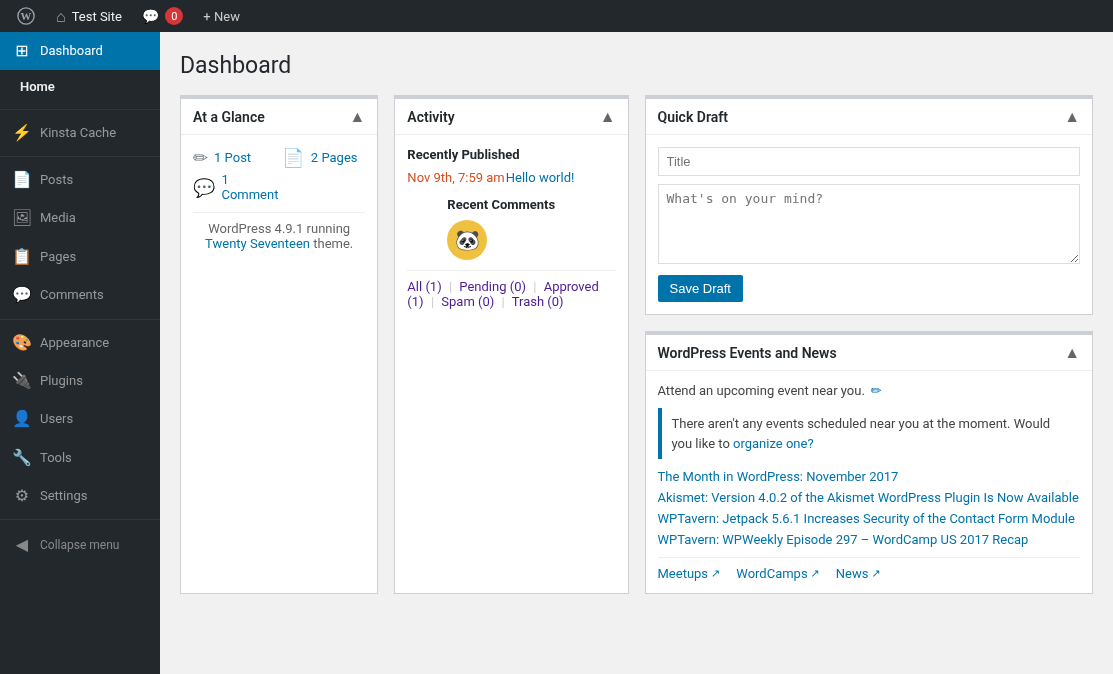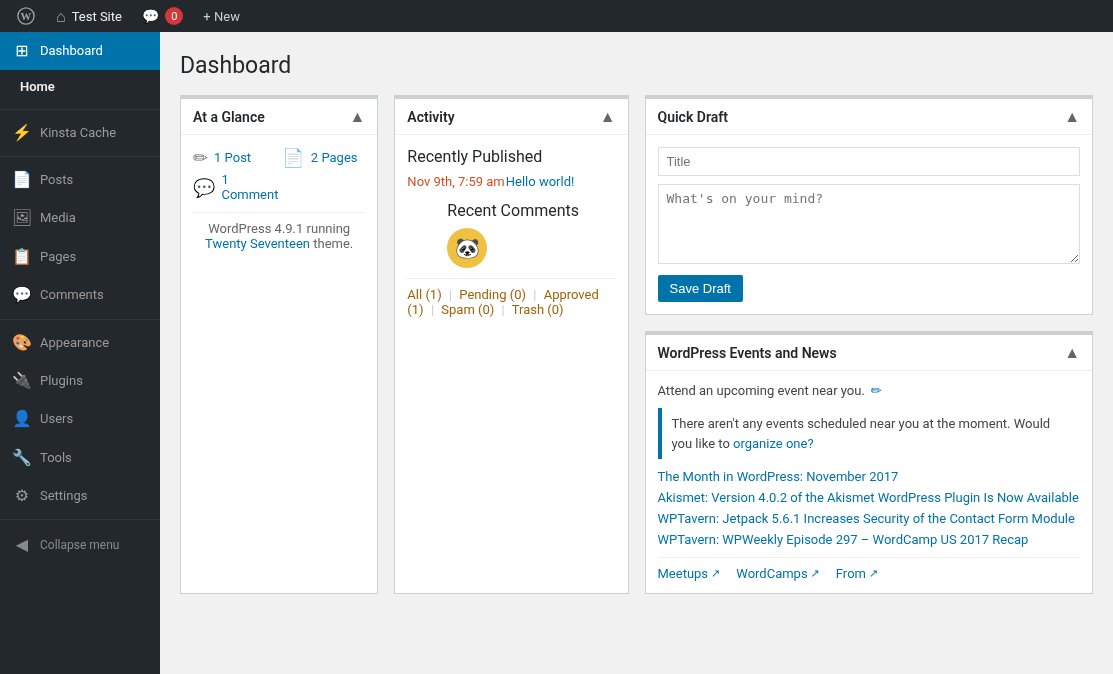--- a/index.html
+++ b/index.html
@@ -132,21 +132,21 @@
       align-items: center;
       gap: 6px;
       font-size: 13px;
     }
     .glance-stat-icon { color: #72777c; font-size: 18px; }
     .glance-stat a { color: #0073aa; text-decoration: none; }
     .glance-wordpress-info { font-size: 13px; color: #666; margin-top: 6px; border-top: 1px solid #eee; padding-top: 8px; text-align: center; }
     .glance-wordpress-info a { color: #0073aa; text-decoration: none; }
 
     
-    .activity-section-title { font-weight: 400; color: #23282d; margin-bottom: 8px; font-size: 16px; }
+    .activity-section-title { font-weight: 700; color: #23282d; margin-bottom: 8px; font-size: 13px; }
     .activity-date { color: #d54e21; font-size: 13px; }
     .activity-post-link { color: #0073aa; text-decoration: none; font-size: 13px; }
     .activity-post-row { display: flex; gap: 1px; align-items: center; margin-bottom: 10px; }
     .recent-comments-section { margin-top: 12px; margin-left: 40px; }
     .comment-item { display: flex; gap: 10px; align-items: flex-start; margin-bottom: 10px; }
     .comment-avatar {
       width: 40px; height: 40px;
       background: #f0c040;
       border-radius: 50%;
       flex-shrink: 0;
@@ -155,21 +155,21 @@
     }
     .comment-text { font-size: 13px; color: #444; line-height: 1.5; }
     .comment-text a { color: #0073aa; text-decoration: none; }
     .activity-footer {
       border-top: 1px solid #eee;
       padding-top: 8px;
       margin-top: 4px;
       font-size: 13px;
       color: #666;
     }
-    .activity-footer a { color: #a16207; text-decoration: none; }
+    .activity-footer a { color: #4c1d95; text-decoration: none; }
     .activity-footer span { margin: 0 4px; color: #ccc; }
 
     
     .quick-draft-input {
       width: 100%;
       border: 1px solid #ddd;
       padding: 6px 8px;
       font-size: 13px;
       color: #555;
       margin-bottom: 8px;
@@ -404,21 +404,21 @@
             <div class="news-footer">
               <a href="#">
                 <span>Meetups</span>
                 <span class="external-icon">↗</span>
               </a>
               <a href="#">
                 <span>WordCamps</span>
                 <span class="external-icon">↗</span>
               </a>
               <a href="#">
-                <span>From</span>
+                <span>News</span>
                 <span class="external-icon">↗</span>
               </a>
             </div>
           </div>
         </div>
 
       </div>
     </div>
   </div>
 </div>

